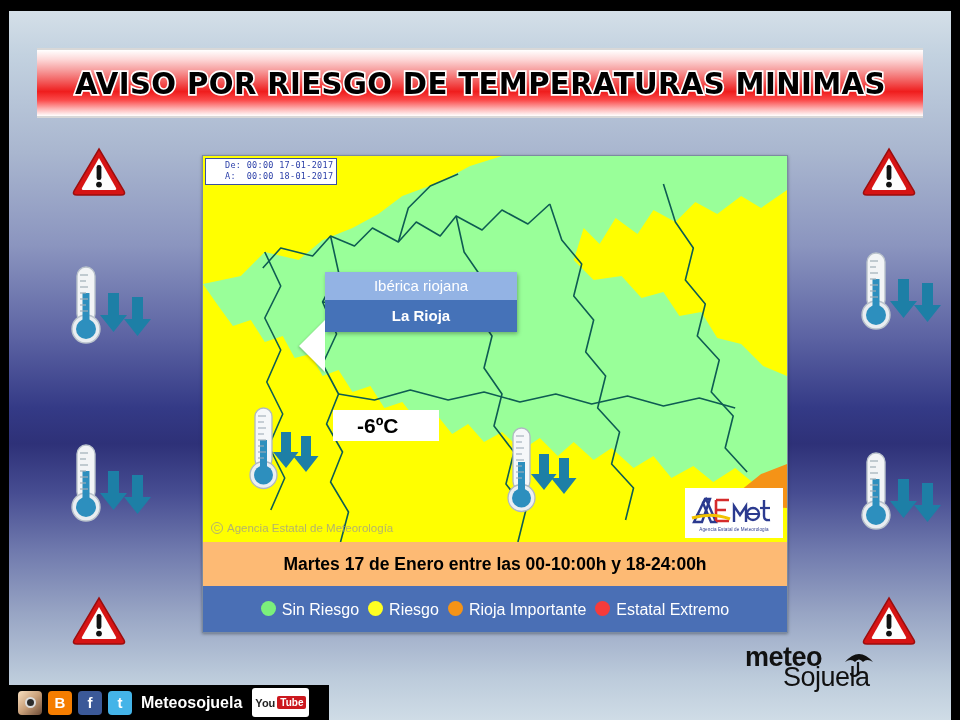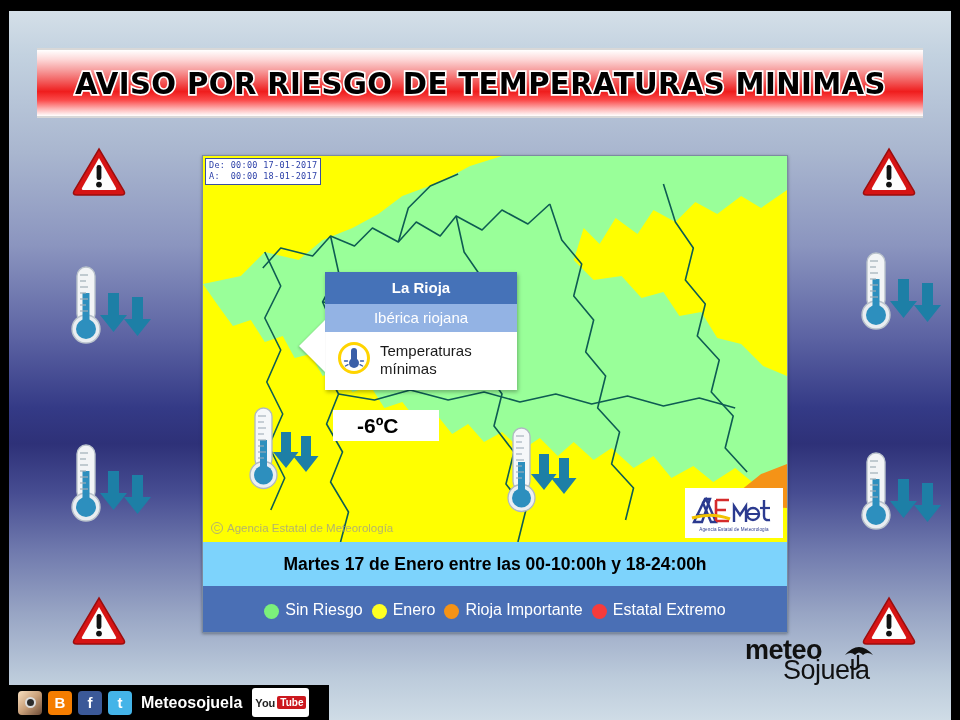--- a/index.html
+++ b/index.html
@@ -70,21 +70,21 @@
     background: #ffff00;
     overflow: hidden;
   }
   #map-svg { position: absolute; inset: 0; width: 100%; height: 100%; }
 
   
   #date-stamp {
     position: absolute; left: 2px; top: 2px;
     background: #fff;
     border: 1px solid #3a4fa0;
-    padding: 1px 3px 2px 3px;
+    padding: 1px 3px 2px 19px;
     font-family: "DejaVu Sans Mono", monospace;
     font-size: 8.5px; line-height: 11px;
     color: #2b3fa8; letter-spacing: .3px;
     white-space: pre;
     z-index: 6;
   }
 
   
   #map-watermark {
     position: absolute; left: 8px; bottom: 8px;
@@ -156,40 +156,40 @@
     display: flex; align-items: center;
     padding-left: 24px;
     font-size: 21px; font-weight: bold; color: #000;
   }
 
   
   .map-thermo { position: absolute; z-index: 7; }
 
   
   #caption {
-    height: 44px; background: #7dd3fc;
+    height: 44px; background: #fdba74;
     display: flex; align-items: center; justify-content: center;
     font-size: 17.5px; font-weight: bold; color: #000;
   }
   
   #legend {
     height: 47px; background: #4a6fb5;
     display: flex; align-items: center; justify-content: center;
     gap: 9px;
   }
-  .legend-item { display: flex; align-items: flex-end; gap: 6px; }
+  .legend-item { display: flex; align-items: flex-start; gap: 6px; }
   .legend-dot { width: 15px; height: 15px; border-radius: 50%; }
   .legend-label { color: #fff; font-size: 16px; }
 
   
   .deco { position: absolute; }
 
   
   #brand-logo {
-    position: absolute; right: 48px; bottom: 27px;
+    position: absolute; right: 48px; bottom: 20px;
     width: 168px; height: 60px;
   }
   #brand-meteo {
     position: absolute; left: 10px; top: 2px;
     font-size: 27px; font-weight: bold; color: #111;
     letter-spacing: -.5px;
   }
   #brand-sojuela {
     position: absolute; left: 48px; top: 22px;
     font-size: 27px; color: #111; letter-spacing: -.5px;
@@ -437,38 +437,22 @@
             <path d="M40 30 h10 v20 h7.5 l-12.5 16 L32 50 h8 z"></path>
             <path d="M60 34 h10 v20 h7.5 l-12.5 16 L52 54 h8 z"></path>
           </g>
         </svg>
       </div>
 
       <div id="temp-badge">-6ºC</div>
 
       <div id="callout">
         <div id="callout-arrow"></div>
+        <div id="callout-sub">Ibérica riojana</div>
         <div id="callout-header">La Rioja</div>
-        <div id="callout-sub">Ibérica riojana</div>
-        <div id="callout-body">
-          <span>
-            <svg width="34" height="34" viewBox="0 0 34 34">
-              <circle cx="17" cy="17" r="14.5" fill="#fff" stroke="#ffd400" stroke-width="3"></circle>
-              <rect x="14" y="7" width="6" height="14" rx="3" fill="#3a5fa8"></rect>
-              <circle cx="17" cy="22" r="5" fill="#3a5fa8"></circle>
-              <g stroke="#3a5fa8" stroke-width="1.3" stroke-linecap="round">
-                <line x1="7.5" y1="20" x2="10.5" y2="20"></line>
-                <line x1="8.4" y1="25" x2="11" y2="23.6"></line>
-                <line x1="23.5" y1="20" x2="26.5" y2="20"></line>
-                <line x1="23" y1="23.6" x2="25.6" y2="25"></line>
-              </g>
-            </svg>
-          </span>
-          <span id="callout-label">Temperaturas mínimas</span>
-        </div>
       </div>
 
       <div id="map-watermark">
         <span class="copy">C</span>
         <span>Agencia Estatal de Meteorología</span>
       </div>
 
       <div id="aemet-logo">
         <svg width="88" height="32" viewBox="0 0 88 32">
           <path d="M4 28 L15 5 L20 5 L12 28 Z" fill="none" stroke="#2b3a8f" stroke-width="2.4"></path>
@@ -491,21 +475,21 @@
       <span>Martes 17 de Enero entre las 00-10:00h y 18-24:00h</span>
     </div>
 
     <div id="legend">
       <div class="legend-item">
         <span class="legend-dot" style="background:#7bf07b"></span>
         <span class="legend-label">Sin Riesgo</span>
       </div>
       <div class="legend-item">
         <span class="legend-dot" style="background:#ffff22"></span>
-        <span class="legend-label">Enero</span>
+        <span class="legend-label">Riesgo</span>
       </div>
       <div class="legend-item">
         <span class="legend-dot" style="background:#f59317"></span>
         <span class="legend-label">Rioja Importante</span>
       </div>
       <div class="legend-item">
         <span class="legend-dot" style="background:#f63b3b"></span>
         <span class="legend-label">Estatal Extremo</span>
       </div>
     </div>

